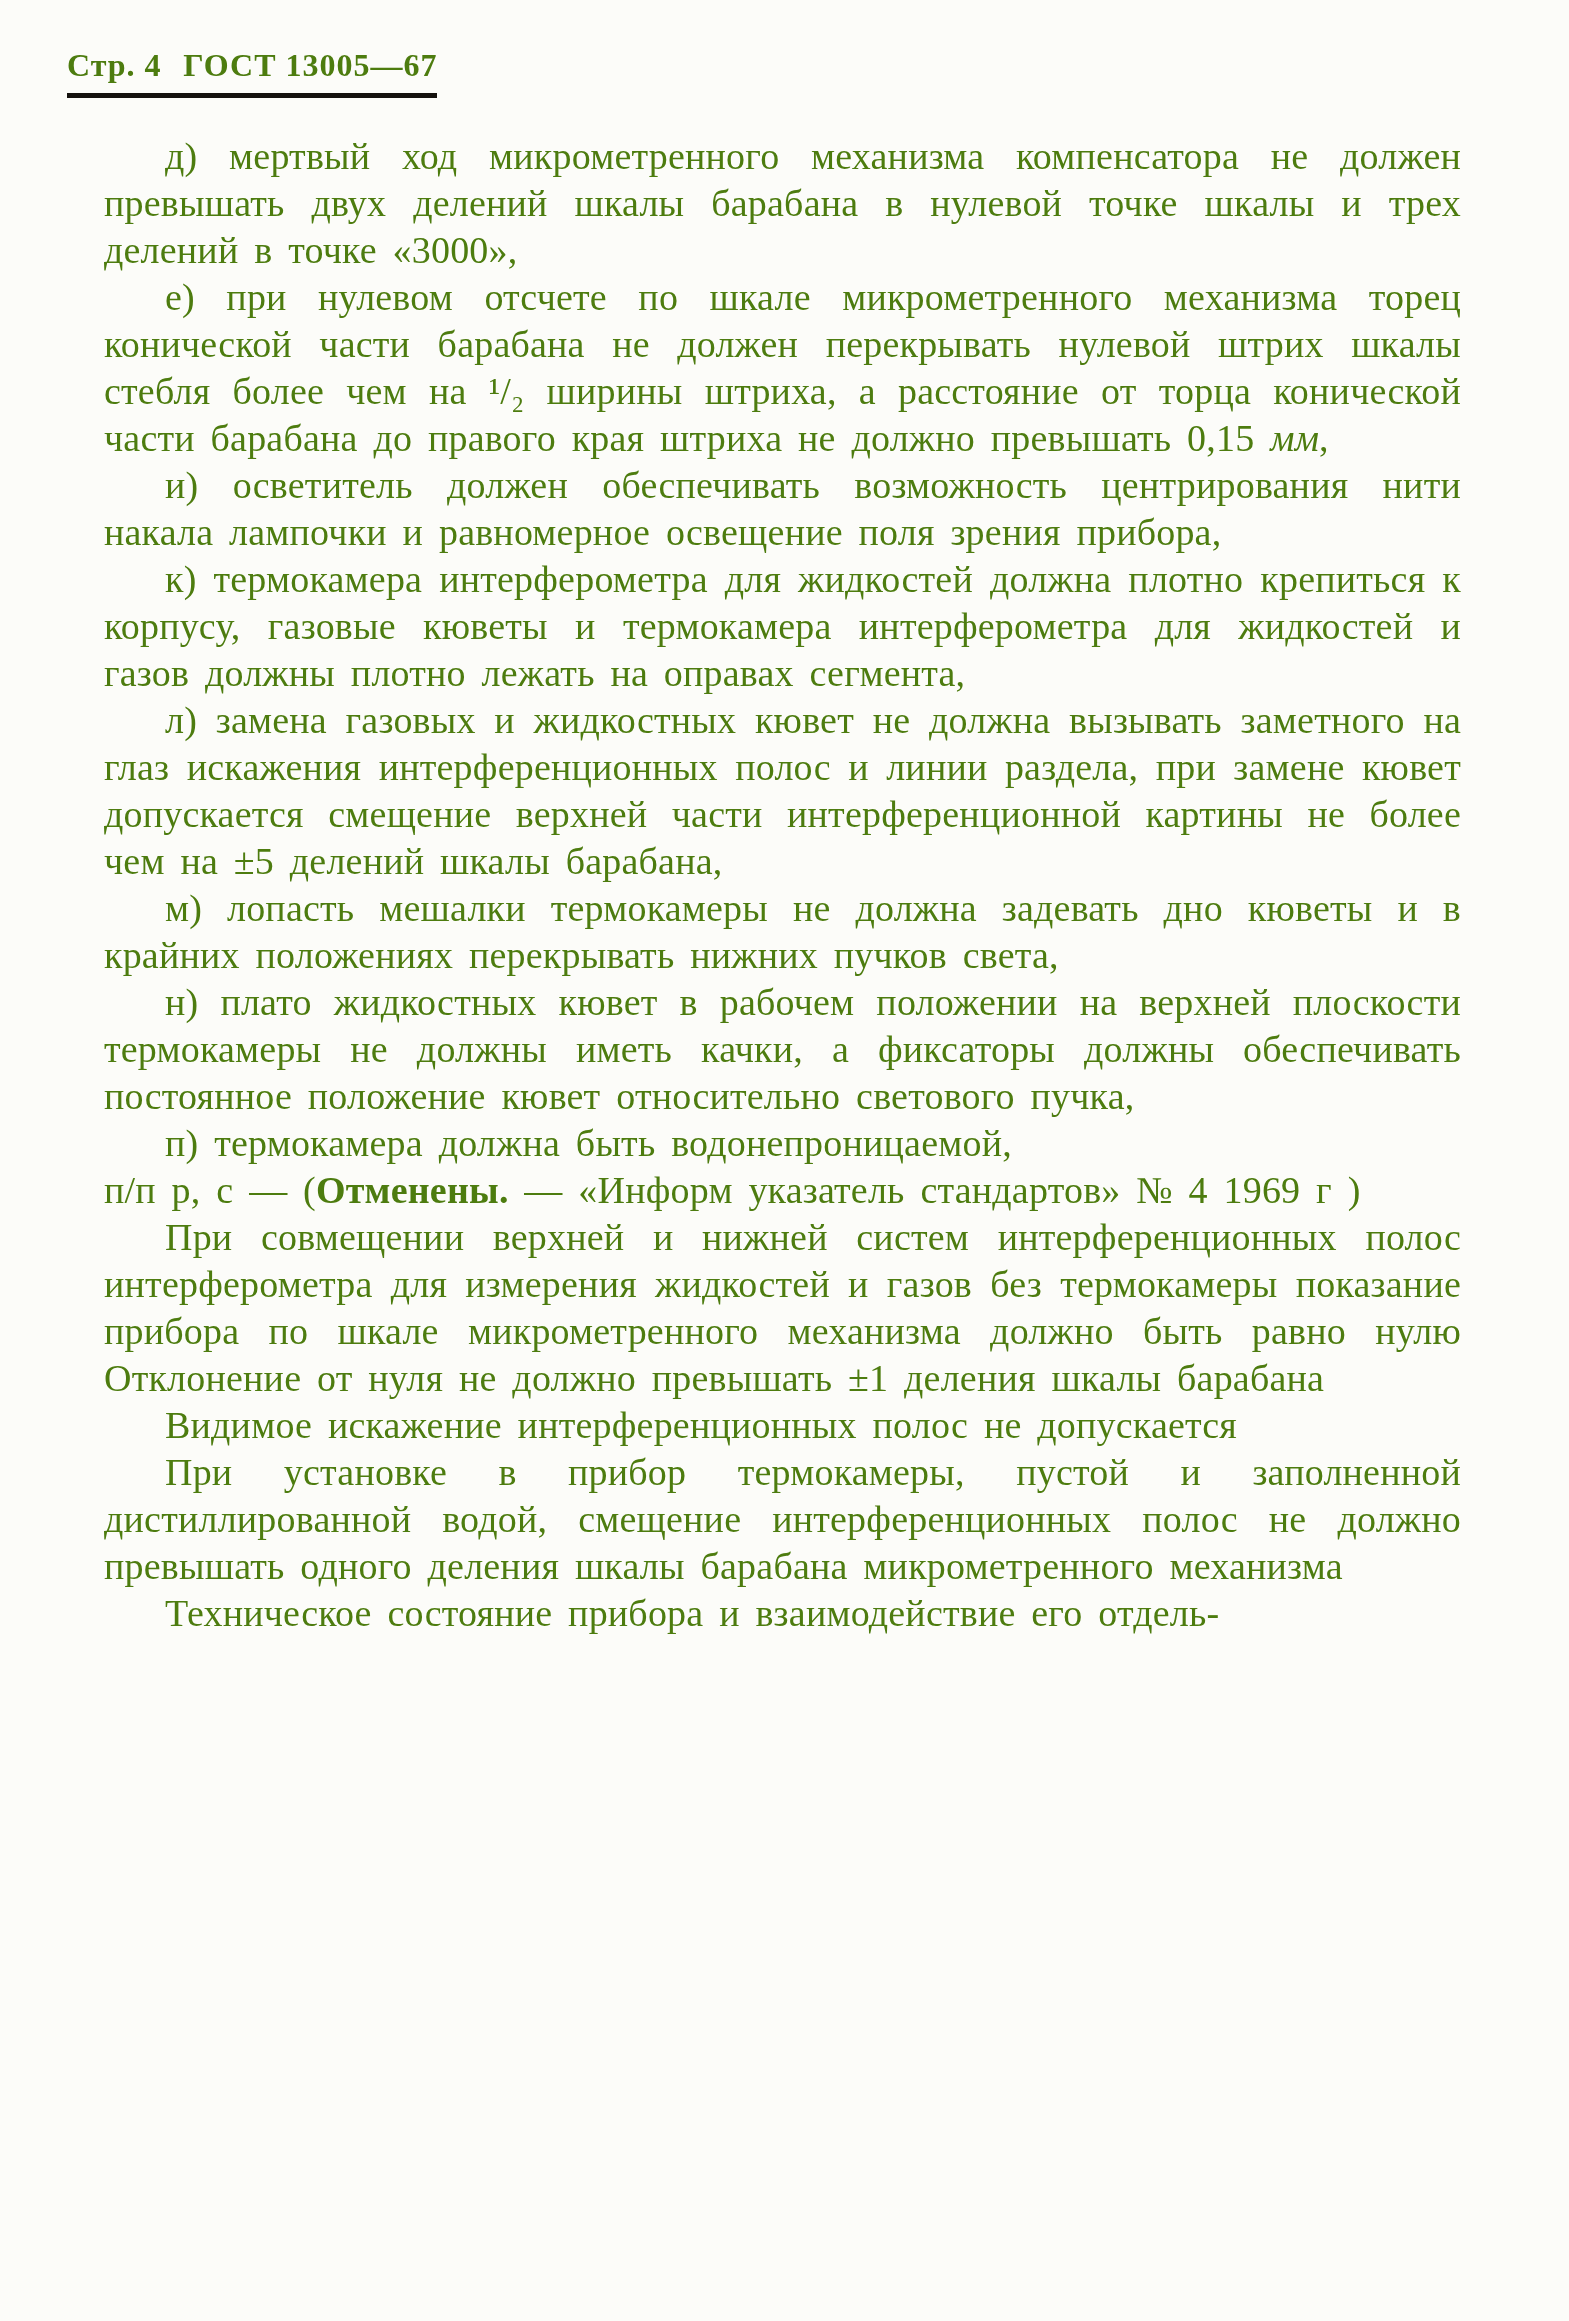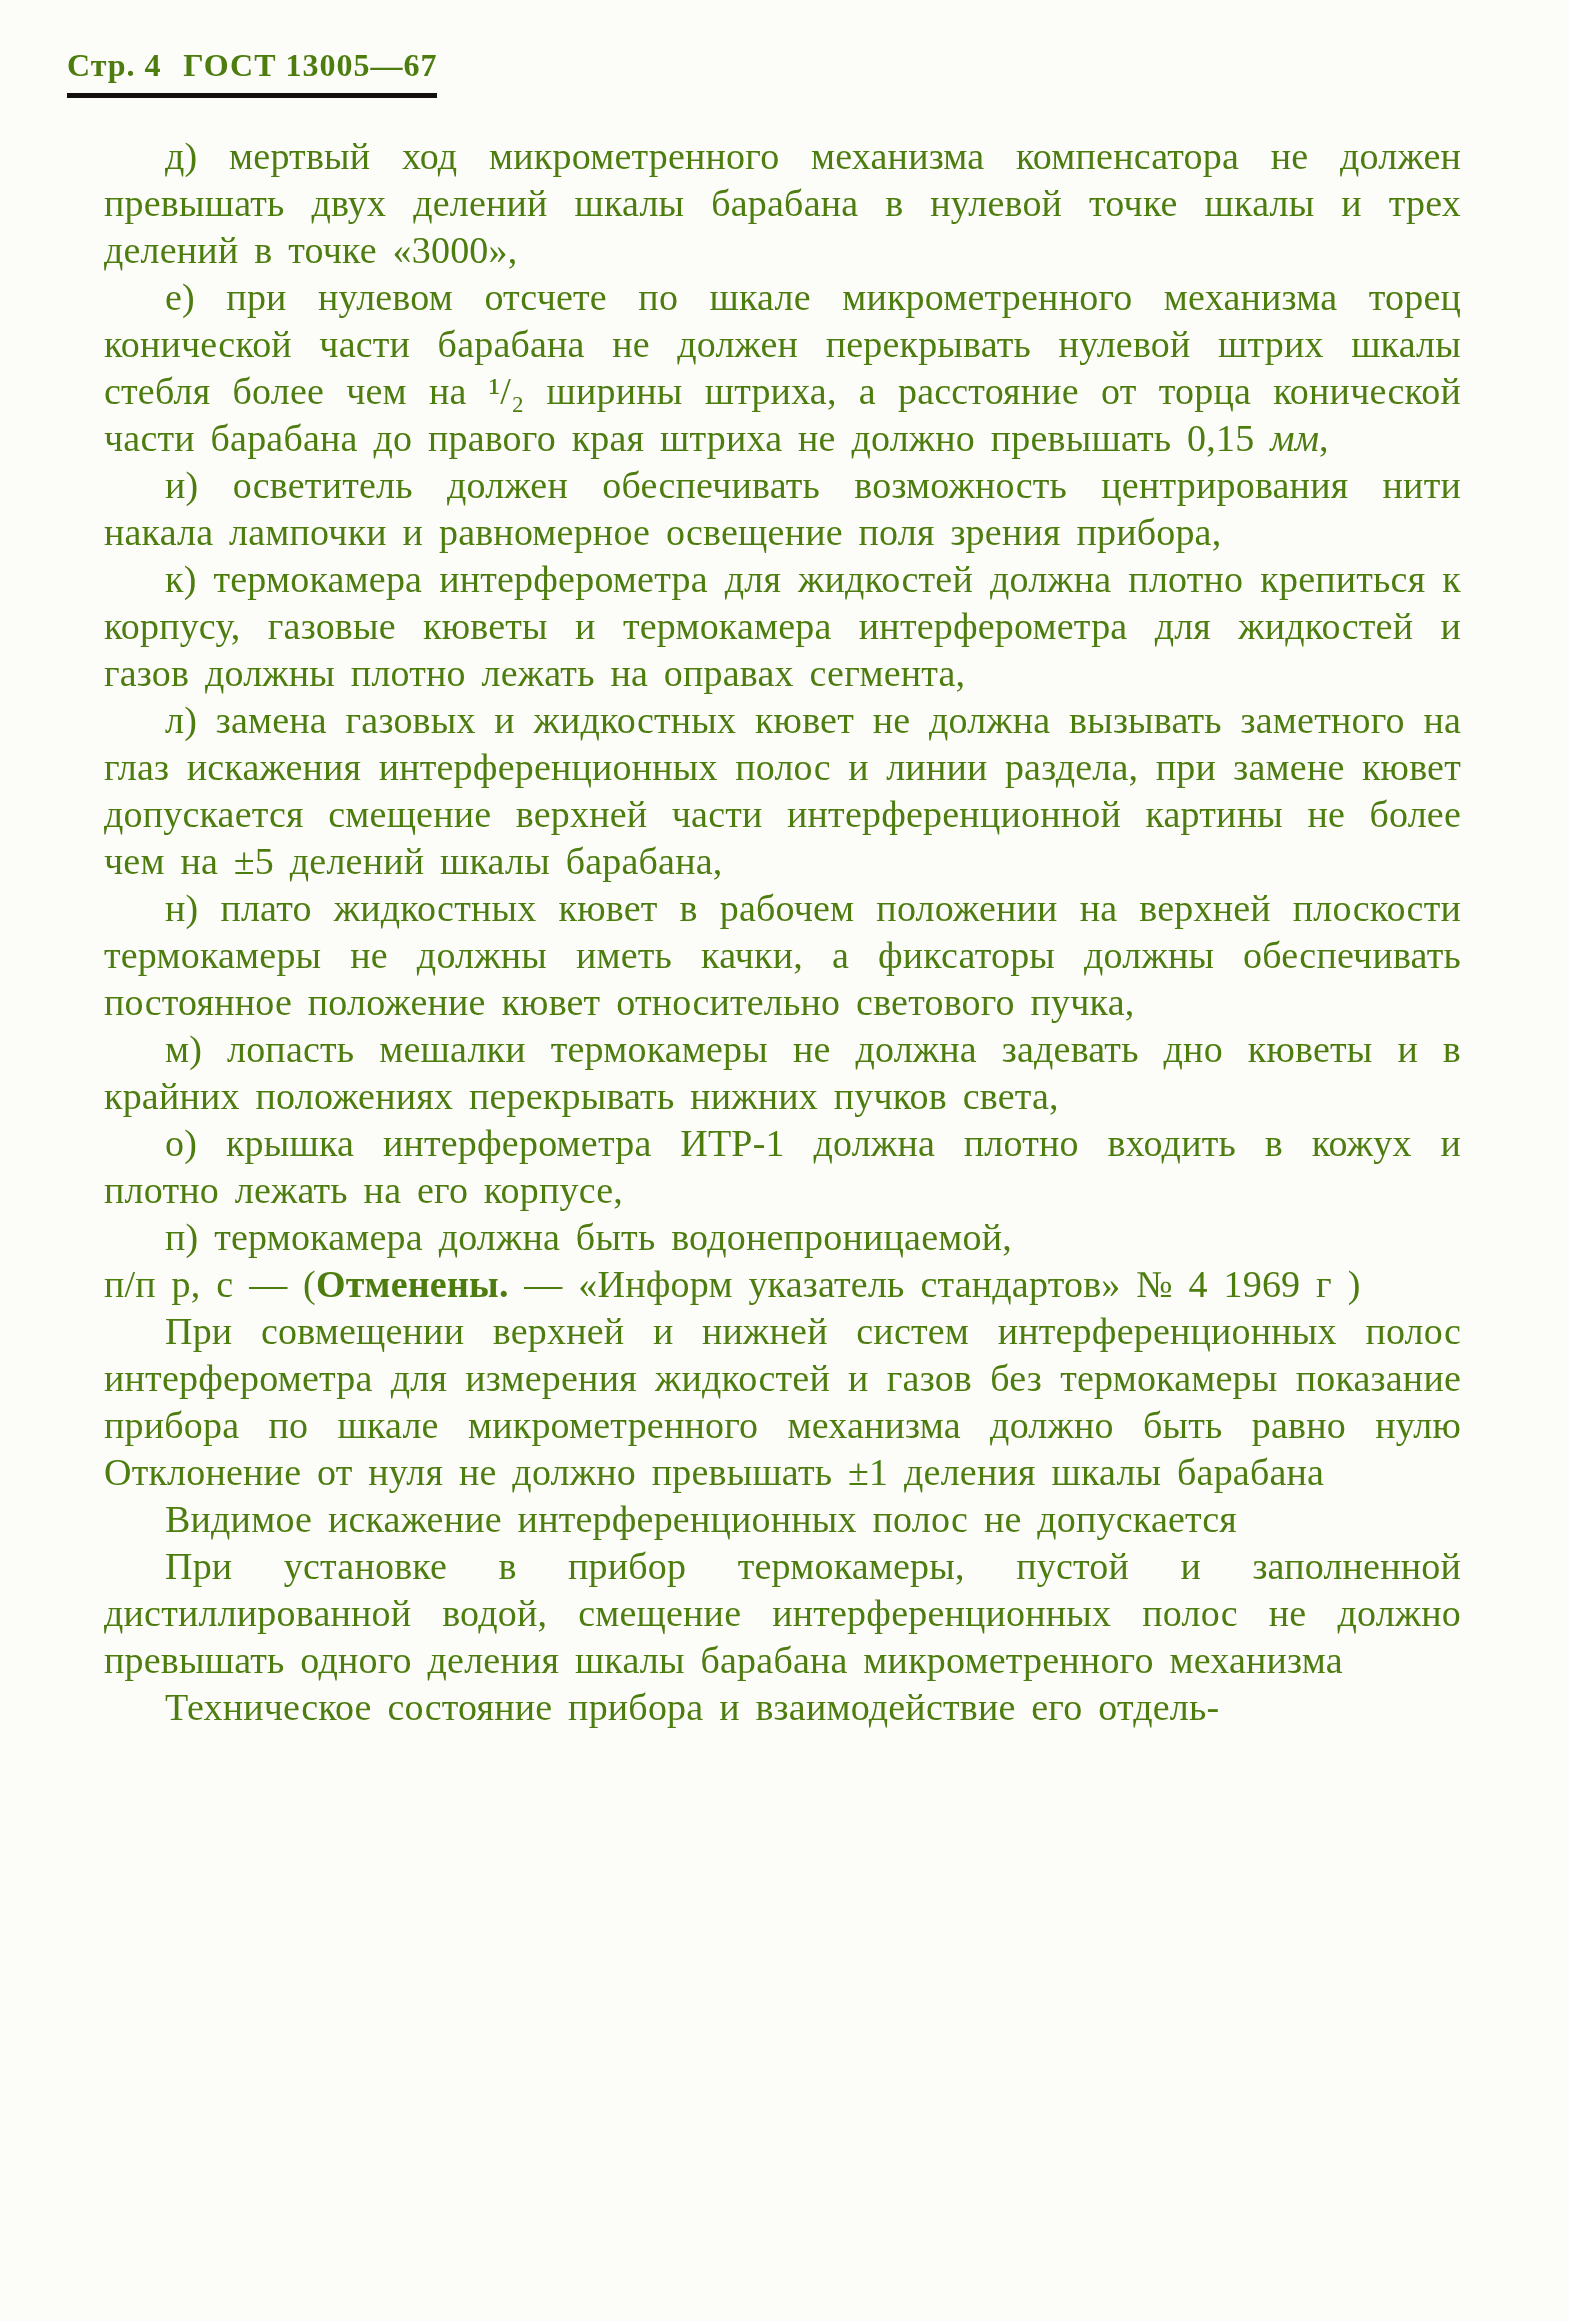--- a/index.html
+++ b/index.html
@@ -59,23 +59,22 @@
     <span class="page-num">Стр. 4</span><span>ГОСТ 13005—67</span>
   </header>
 
   <main class="doc-body">
 
   <p class="para"><span>д) мертвый ход микрометренного механизма компенсатора не должен превышать двух делений шкалы барабана в нулевой точке шкалы и трех делений в точке «3000»,</span></p>
       <p class="para"><span>е) при нулевом отсчете по шкале микрометренного механизма торец конической части барабана не должен перекрывать нулевой штрих шкалы стебля более чем на ¹/₂ ширины штриха, а расстояние от торца конической части барабана до правого края штриха не должно превышать 0,15 </span><span class="i">мм</span><span>,</span></p>
       <p class="para"><span>и) осветитель должен обеспечивать возможность центрирования нити накала лампочки и равномерное освещение поля зрения прибора,</span></p>
       <p class="para"><span>к) термокамера интерферометра для жидкостей должна плотно крепиться к корпусу, газовые кюветы и термокамера интерферометра для жидкостей и газов должны плотно лежать на оправах сегмента,</span></p>
       <p class="para"><span>л) замена газовых и жидкостных кювет не должна вызывать заметного на глаз искажения интерференционных полос и линии раздела, при замене кювет допускается смещение верхней части интерференционной картины не более чем на ±5 делений шкалы барабана,</span></p>
+      <p class="para"><span>м) лопасть мешалки термокамеры не должна задевать дно кюветы и в крайних положениях перекрывать нижних пучков света,</span></p>
       <p class="para"><span>н) плато жидкостных кювет в рабочем положении на верхней плоскости термокамеры не должны иметь качки, а фиксаторы должны обеспечивать постоянное положение кювет относительно светового пучка,</span></p>
-      <p class="para"><span>м) лопасть мешалки термокамеры не должна задевать дно кюветы и в крайних положениях перекрывать нижних пучков света,</span></p>
-      <p class="para"><span>о) крышка интерферометра ИТР-1 должна плотно входить в кожух и плотно лежать на его корпусе,</span></p>
       <p class="para"><span>п) термокамера должна быть водонепроницаемой,</span></p>
       <p class="para no-indent"><span>п/п р, с — (</span><span class="b">Отменены.</span><span> — «Информ указатель стандартов» № 4 1969 г )</span></p>
       <p class="para"><span>При совмещении верхней и нижней систем интерференционных полос интерферометра для измерения жидкостей и газов без термокамеры показание прибора по шкале микрометренного механизма должно быть равно нулю Отклонение от нуля не должно превышать ±1 деления шкалы барабана</span></p>
       <p class="para"><span>Видимое искажение интерференционных полос не допускается</span></p>
       <p class="para"><span>При установке в прибор термокамеры, пустой и заполненной дистиллированной водой, смещение интерференционных полос не должно превышать одного деления шкалы барабана микрометренного механизма</span></p>
       <p class="para"><span>Техническое состояние прибора и взаимодействие его отдель-</span></p>
     </main>
 
 </div>
 

